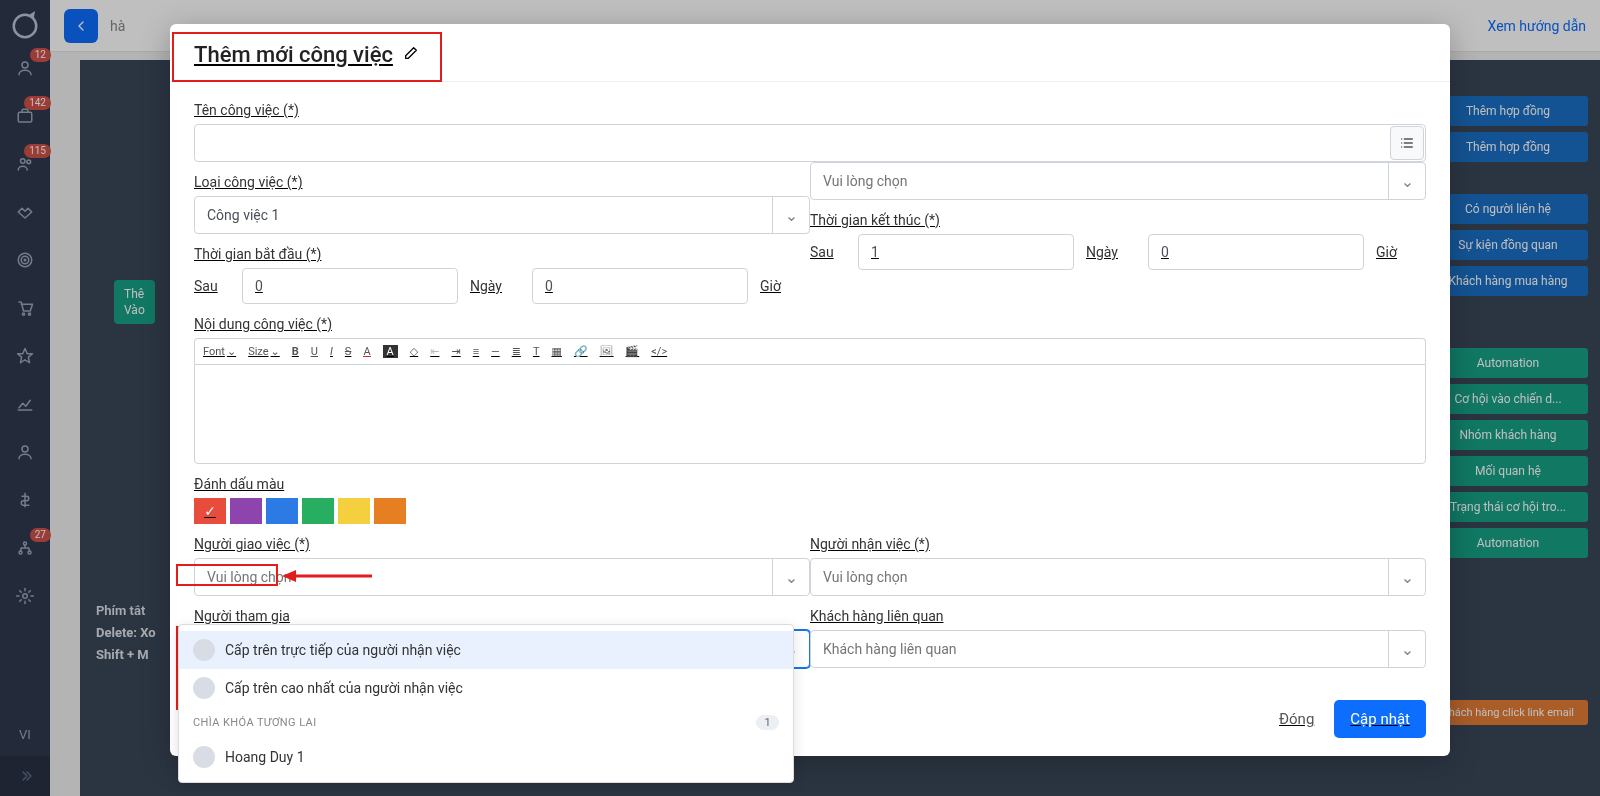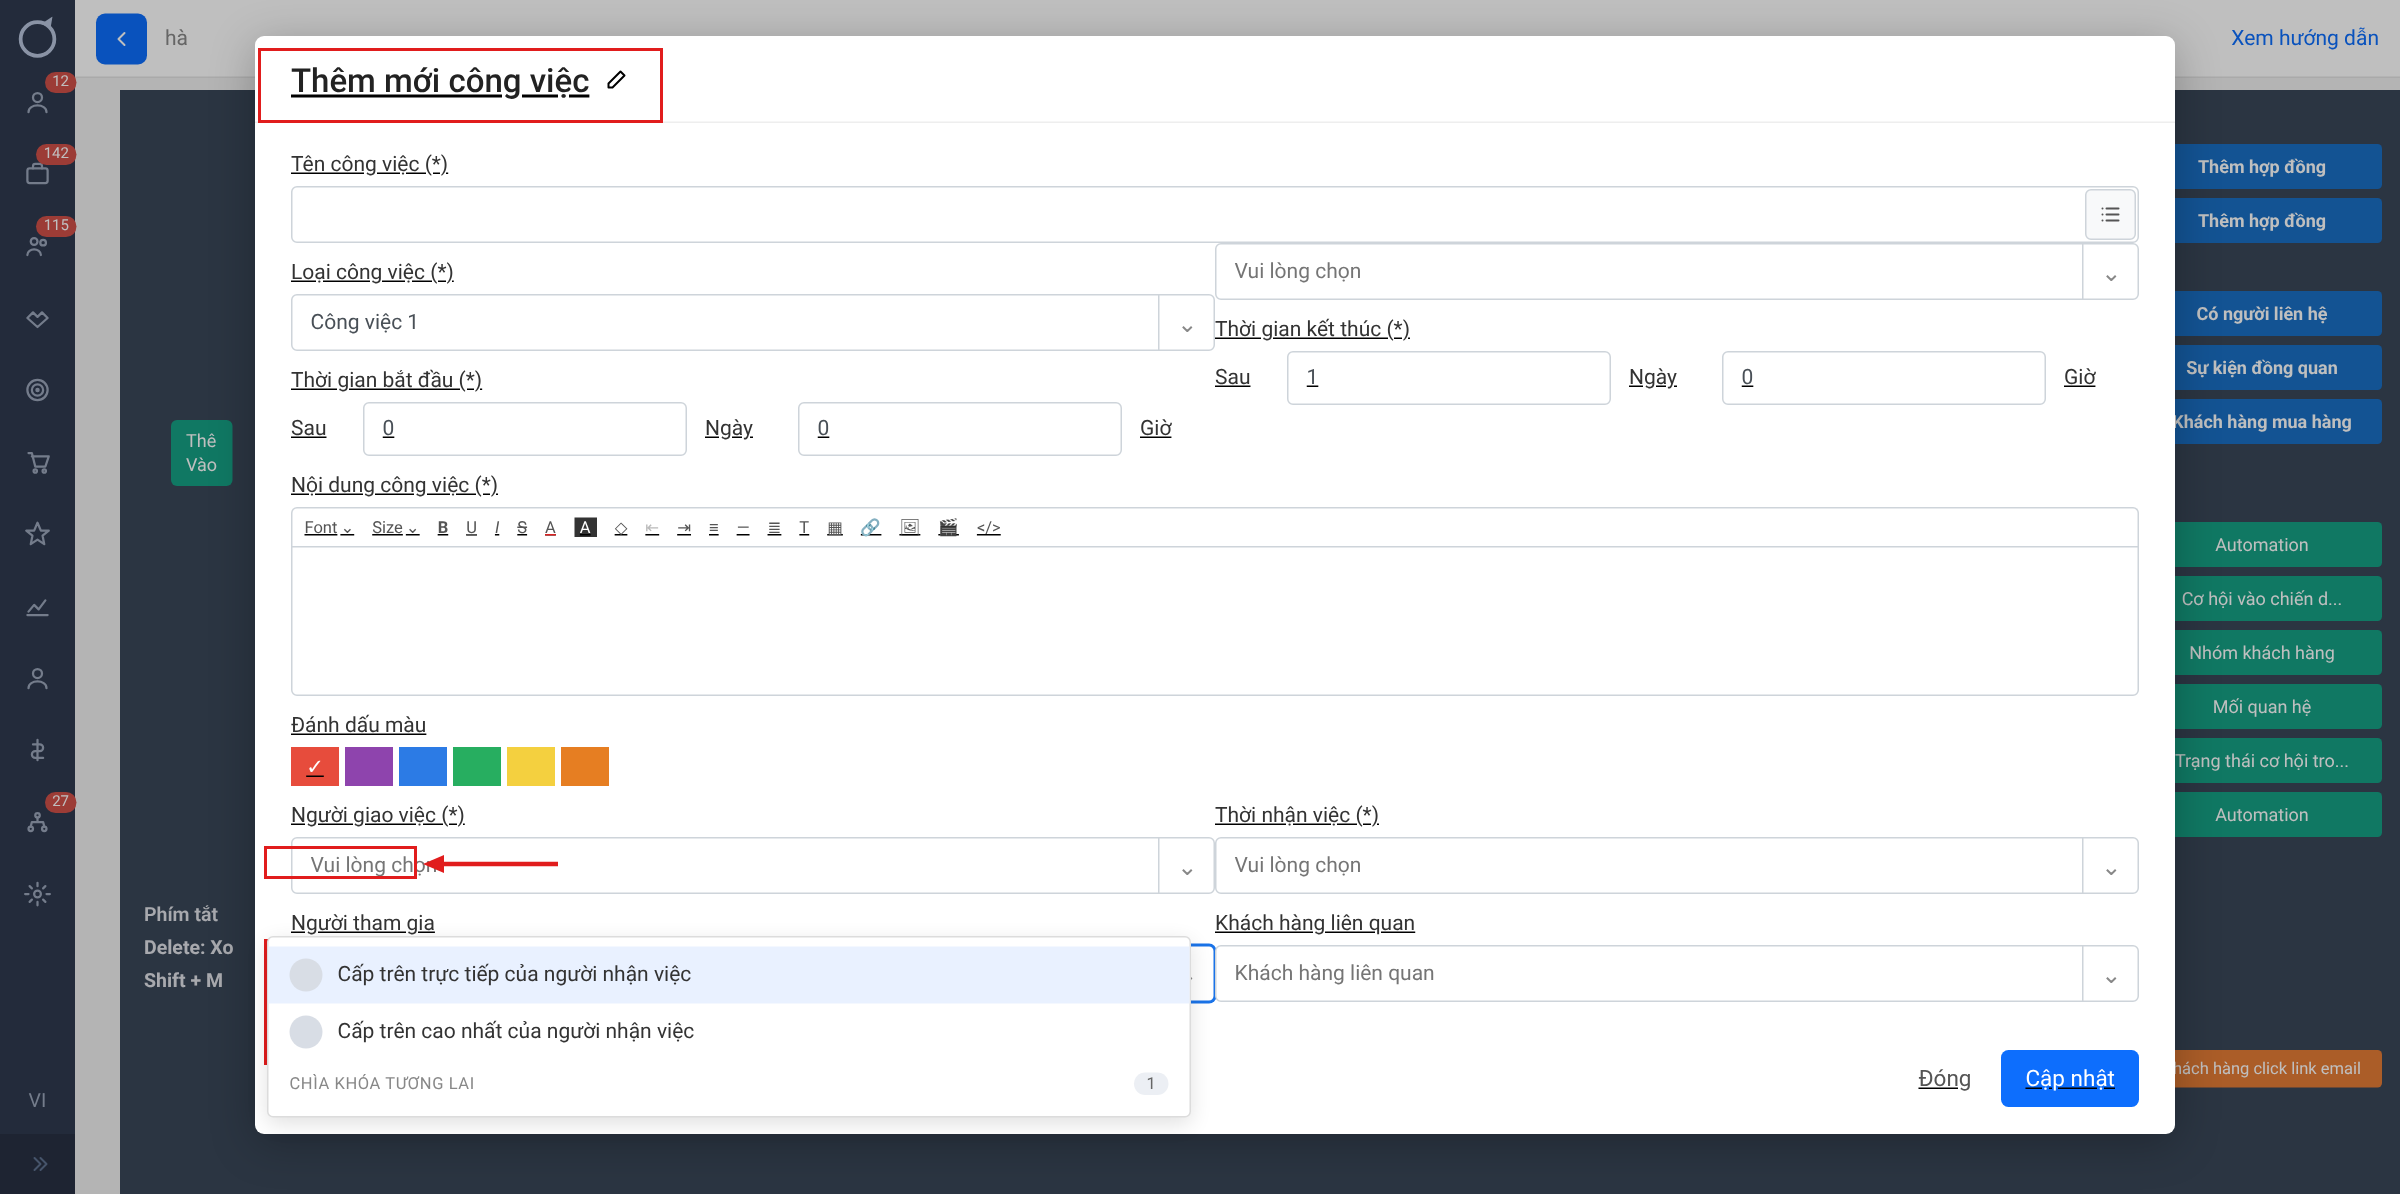--- a/index.html
+++ b/index.html
@@ -16,21 +16,21 @@
 
 
 .topbar { position: absolute; left: 50px; right: 0; top: 0; height: 52px; background: #fff; border-bottom: 1px solid #e3e3e3; display:flex;align-items:center;padding:0 14px;}
 .topbar .back { width: 34px; height: 34px; background:#0d6efd;border-radius:6px;display:flex;align-items:center;justify-content:center;color:#fff;margin-right:12px;}
 .topbar .breadcrumb-text { color:#888;font-size:14px;}
 .topbar .link-right { margin-left:auto;color:#0d6efd;font-size:14px;}
 
 
 .right-actions { position:absolute; right:12px; top:60px; width:160px; display:flex;flex-direction:column;gap:6px;z-index:3;}
 .right-actions .btn { font-size:12px; color:#fff; padding:8px 10px; border-radius:3px; text-align:center; white-space:nowrap; overflow:hidden; text-overflow:ellipsis;height:30px;line-height:14px;}
-.btn-blue { background:#1a6fc4;font-weight:bold; }
+.btn-blue { background:#1a6fc4; }
 .btn-green { background:#16a085; }
 
 
 .canvas-bg { position:absolute; left:80px; top:60px; right:0; bottom:0; background:#3a4758; z-index:1;}
 .canvas-node { position:absolute; left:114px; top:280px; background:#16a085; color:#fff; font-size:12px; padding:6px 10px; border-radius:4px; line-height:16px; z-index:2;}
 .shortcut-hints { position:absolute; left:96px; bottom:130px; color:#e0e2e8; font-size:13px; line-height:22px;z-index:2;}
 
 
 .modal-overlay { position:absolute; inset:0; background:rgba(0,0,0,0.25); z-index:10;}
 .modal { position:absolute; left:170px; top:24px; width:1280px; background:#fff; border-radius:6px; z-index:20; box-shadow:0 6px 30px rgba(0,0,0,0.25);text-decoration:underline; }
@@ -317,21 +317,21 @@
           <input class="form-input placeholder" placeholder="Vui lòng chọn" style="">
           <div class="chev">⌄</div>
         </div>
         <label class="form-label">Người tham gia</label>
         <div class="form-select">
           <input class="form-input placeholder focused" placeholder="Người tham gia" style="">
           <div class="chev">⌄</div>
         </div>
       </div>
       <div class="col">
-        <label class="form-label">Thời nhận việc (*)</label>
+        <label class="form-label">Người nhận việc (*)</label>
         <div class="form-select">
           <input class="form-input placeholder" placeholder="Vui lòng chọn" style="">
           <div class="chev">⌄</div>
         </div>
         <label class="form-label">Khách hàng liên quan</label>
         <div class="form-select">
           <input class="form-input placeholder" placeholder="Khách hàng liên quan" style="">
           <div class="chev">⌄</div>
         </div>
       </div>
@@ -348,20 +348,24 @@
     <div class="avatar"></div>
     <span>Cấp trên trực tiếp của người nhận việc</span>
   </div>
   <div class="dropdown-item">
     <div class="avatar"></div>
     <span>Cấp trên cao nhất của người nhận việc</span>
   </div>
   <div class="dropdown-group">
     <span>CHÌA KHÓA TƯƠNG LAI</span>
     <span class="count">1</span>
+  </div>
+  <div class="dropdown-item">
+    <div class="avatar"></div>
+    <span>Hoang Duy 1</span>
   </div>
 </div>
 
 <div class="callout-box" style="left:172px;top:32px;width:270px;height:50px;"></div>
 <div class="callout-box" style="left:176px;top:564px;width:102px;height:22px;"></div>
 <div class="callout-box" style="left:176px;top:626px;width:316px;height:84px;"></div>
 
 <div class="arrow" style="left:282px;top:566px;">
   <svg width="100" height="20">
       <line x1="90" y1="10" x2="8" y2="10" stroke="#e11d1d" stroke-width="3"></line>

